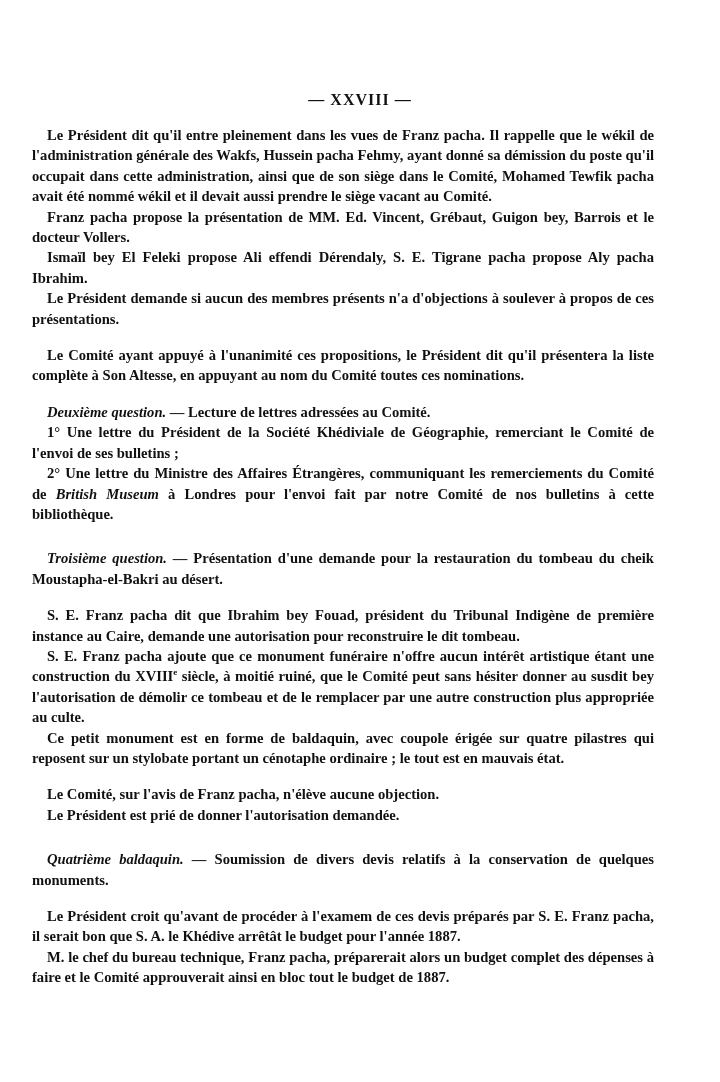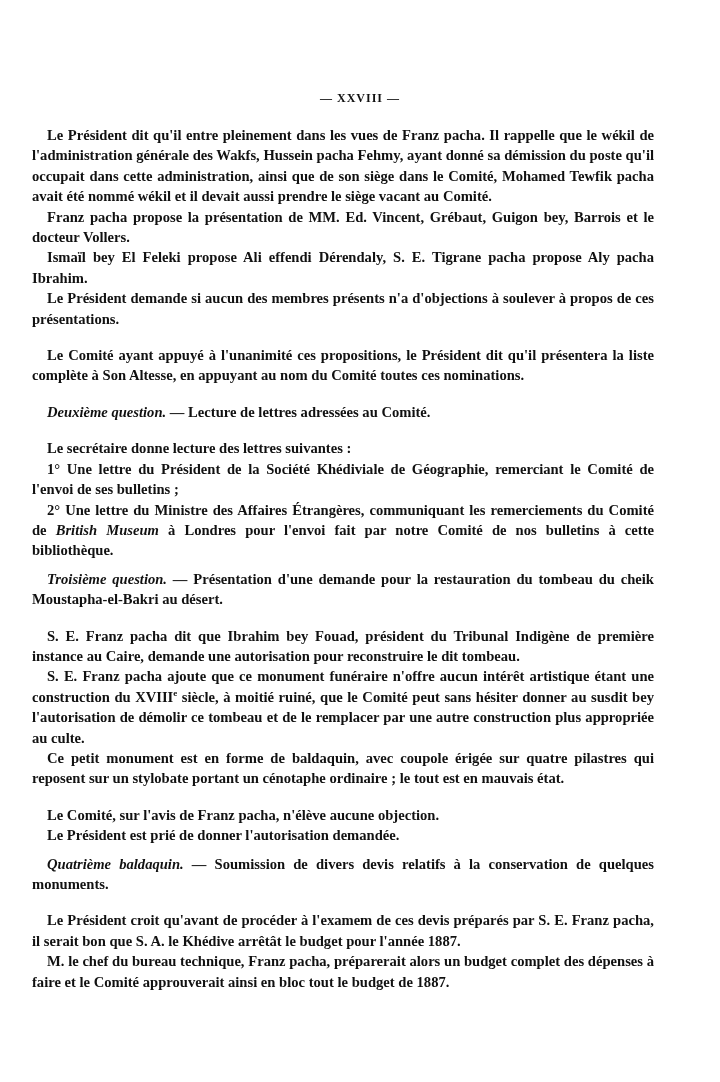--- a/index.html
+++ b/index.html
@@ -4,47 +4,46 @@
 <style>
   html, body { margin: 0; padding: 0; background: #ffffff; }
   body { width: 720px; height: 1082px; position: relative; overflow: hidden; }
   .page {
     position: absolute; left: 0; top: 0; width: 720px; height: 1082px;
     background: #ffffff; color: #111111;
     font-family: "Liberation Serif", "DejaVu Serif", serif;
   }
   .folio {
     position: absolute; top: 91px; left: 0; width: 720px; text-align: center;
-    font-size: 12px; font-weight: bold; letter-spacing: 1px;
+    font-size: 16px; font-weight: bold; letter-spacing: 1px;
   }
   .body {
     position: absolute; left: 32px; top: 125px; width: 622px;
     font-size: 14.6px; line-height: 20.4px; font-weight: bold;
     text-align: justify;
   }
   .body p { margin: 0; text-indent: 15px; }
   .body p.gap { margin-top: 16px; }
-  .body p.gap2 { margin-top: 8px; }
+  .body p.gap2 { margin-top: 24px; }
   .body em { font-weight: bold; font-style: italic; }
   .body sup { font-size: 9px; line-height: 0; }
 </style>
 </head>
 <body>
 
 <div class="page">
   <div class="folio">— XXVIII —</div>
 
   <div class="body">
     <p>Le Président dit qu'il entre pleinement dans les vues de Franz pacha. Il rappelle que le wékil de l'administration générale des Wakfs, Hussein pacha Fehmy, ayant donné sa démission du poste qu'il occupait dans cette administration, ainsi que de son siège dans le Comité, Mohamed Tewfik pacha avait été nommé wékil et il devait aussi prendre le siège vacant au Comité.</p>
     <p>Franz pacha propose la présentation de MM. Ed. Vincent, Grébaut, Guigon bey, Barrois et le docteur Vollers.</p>
     <p>Ismaïl bey El Feleki propose Ali effendi Dérendaly, S. E. Tigrane pacha propose Aly pacha Ibrahim.</p>
     <p>Le Président demande si aucun des membres présents n'a d'objections à soulever à propos de ces présentations.</p>
     <p class="gap">Le Comité ayant appuyé à l'unanimité ces propositions, le Président dit qu'il présentera la liste complète à Son Altesse, en appuyant au nom du Comité toutes ces nominations.</p>
     <p class="gap"><em>Deuxième question.</em><span> — Lecture de lettres adressées au Comité.</span></p>
-    <p class="gap">Le secrétaire donne lecture des lettres suivantes :</p>
     <p>1° Une lettre du Président de la Société Khédiviale de Géographie, remerciant le Comité de l'envoi de ses bulletins ;</p>
     <p><span>2° Une lettre du Ministre des Affaires Étrangères, communiquant les remerciements du Comité de </span><em>British Museum</em><span> à Londres pour l'envoi fait par notre Comité de nos bulletins à cette bibliothèque.</span></p>
     <p class="gap2"><em>Troisième question.</em><span> — Présentation d'une demande pour la restauration du tombeau du cheik Moustapha-el-Bakri au désert.</span></p>
     <p class="gap">S. E. Franz pacha dit que Ibrahim bey Fouad, président du Tribunal Indigène de première instance au Caire, demande une autorisation pour reconstruire le dit tombeau.</p>
     <p><span>S. E. Franz pacha ajoute que ce monument funéraire n'offre aucun intérêt artistique étant une construction du XVIII</span><sup>e</sup><span> siècle, à moitié ruiné, que le Comité peut sans hésiter donner au susdit bey l'autorisation de démolir ce tombeau et de le remplacer par une autre construction plus appropriée au culte.</span></p>
     <p>Ce petit monument est en forme de baldaquin, avec coupole érigée sur quatre pilastres qui reposent sur un stylobate portant un cénotaphe ordinaire ; le tout est en mauvais état.</p>
     <p class="gap">Le Comité, sur l'avis de Franz pacha, n'élève aucune objection.</p>
     <p>Le Président est prié de donner l'autorisation demandée.</p>
     <p class="gap2"><em>Quatrième baldaquin.</em><span> — Soumission de divers devis relatifs à la conservation de quelques monuments.</span></p>
     <p class="gap">Le Président croit qu'avant de procéder à l'examem de ces devis préparés par S. E. Franz pacha, il serait bon que S. A. le Khédive arrêtât le budget pour l'année 1887.</p>

